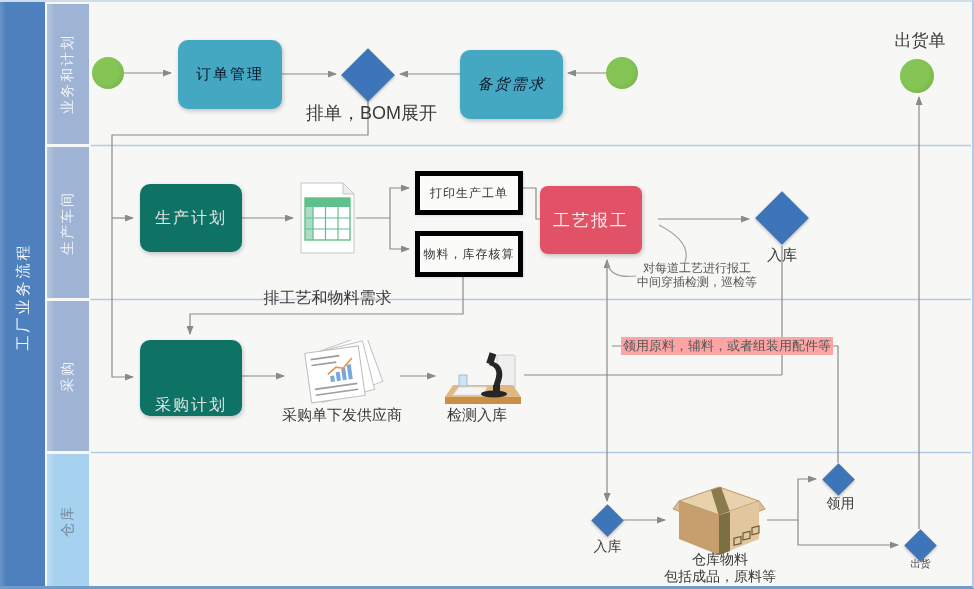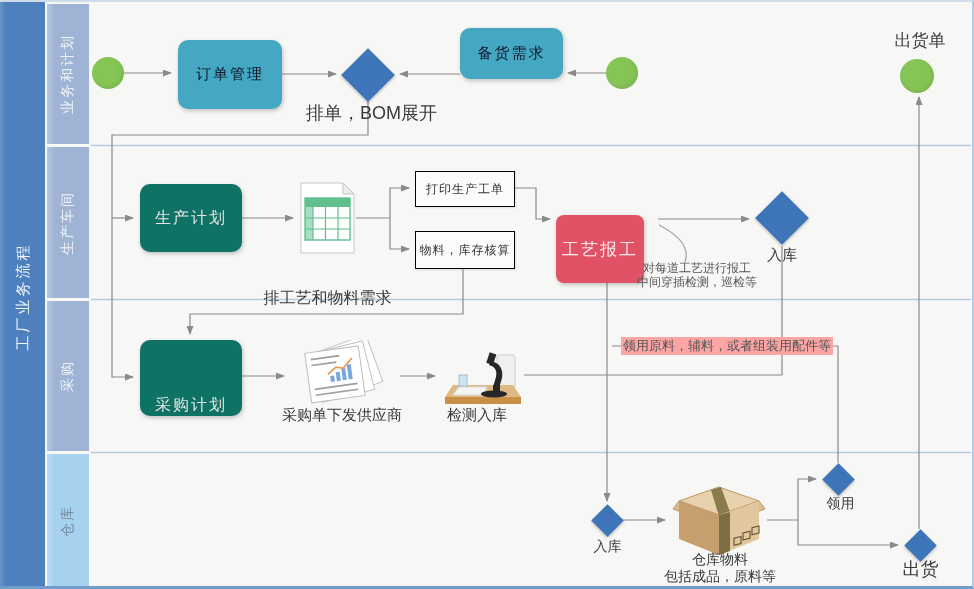--- a/index.html
+++ b/index.html
@@ -28,21 +28,21 @@
   .strip-b span{color:#70849a;}
   
   .node{
     border-radius:10px;color:#0f172a;text-align:center;
     box-shadow:1px 2px 4px rgba(40,40,40,.25);
   }
   .node-teal{background:#44a8c2;font-size:15px;letter-spacing:2px;}
   .node-dteal{background:#0e7265;font-size:16px;letter-spacing:2px;color:#e5e5e5;}
   .node-red{background:#e25266;font-size:17px;letter-spacing:2px;color:#ffe9ec;border-radius:8px;}
   .pnode{
-    background:#fbfbfa;border:1px solid #000000;color:#333;font-size:12px;
+    background:#fbfbfa;border:5px solid #000000;color:#333;font-size:12px;
     text-align:center;box-shadow:1px 1px 2px rgba(60,60,60,.12);letter-spacing:1px;
   }
   .diamond{background:#3e74b8;transform:rotate(45deg);box-shadow:1px 1px 3px rgba(40,40,40,.3);}
   .circle{border-radius:50%;background:#85c556;box-shadow:inset -2px -2px 4px rgba(0,0,0,.08);}
   .lbl{color:#3a3a3a;text-align:center;white-space:nowrap;}
   .note{color:#555;text-align:center;}
 </style>
 </head>
 <body>
 
@@ -110,21 +110,21 @@
 
   <div class="abs circle" style="left:92px;top:55px;width:32px;height:32px;"></div>
 
   <div class="abs node node-teal center-flex" style="left:178px;top:38px;width:104px;height:69px;">
     <span>订单管理</span>
   </div>
 
   <div class="abs diamond" style="left:349px;top:54px;width:38px;height:38px;"></div>
   <div class="abs lbl" style="left:306px;top:99px;width:140px;font-size:18px;text-align:left;">排单，BOM展开</div>
 
-  <div class="abs node node-teal center-flex" style="left:460px;top:26px;width:103px;height:51px;">
+  <div class="abs node node-teal center-flex" style="left:460px;top:48px;width:103px;height:69px;font-style:italic;">
     <span>备货需求</span>
   </div>
 
   <div class="abs circle" style="left:606px;top:55px;width:32px;height:32px;"></div>
 
   <div class="abs lbl" style="left:884px;top:27px;width:72px;font-size:17px;">出货单</div>
   <div class="abs circle" style="left:900px;top:57px;width:34px;height:34px;"></div>
 
   <div class="abs node node-dteal center-flex" style="left:140px;top:182px;width:102px;height:68px;">
     <span>生产计划</span>
@@ -146,21 +146,21 @@
   </svg>
   <div class="abs lbl" style="left:250px;top:254px;width:155px;font-size:16px;margin-top:32px;">排工艺和物料需求</div>
 
   <div class="abs pnode center-flex" style="left:415px;top:169px;width:98px;height:34px;">
     <span>打印生产工单</span>
   </div>
   <div class="abs pnode center-flex" style="left:415px;top:229px;width:98px;height:36px;">
     <span>物料，库存核算</span>
   </div>
 
-  <div class="abs node node-red center-flex" style="left:556px;top:184px;width:88px;height:68px;margin-top:29px;">
+  <div class="abs node node-red center-flex" style="left:540px;top:184px;width:102px;height:68px;">
     <span>工艺报工</span>
   </div>
 
   <div class="abs diamond" style="left:763px;top:197px;width:38px;height:38px;"></div>
   <div class="abs lbl" style="left:757px;top:244px;width:50px;font-size:15px;">入库</div>
 
   <div class="abs note" style="left:613px;top:260px;width:168px;font-size:12px;line-height:13.5px;">
     <span>对每道工艺进行报工</span><br>
     <span>中间穿插检测，巡检等</span>
   </div>
@@ -229,15 +229,15 @@
       <rect x="81" y="23" width="7" height="7" transform="skewY(-14) translate(0,46)"></rect>
     </g>
   </svg>
   <div class="abs lbl" style="left:670px;top:549px;width:100px;font-size:14px;">仓库物料</div>
   <div class="abs lbl" style="left:654px;top:566px;width:132px;font-size:14px;">包括成品，原料等</div>
 
   <div class="abs diamond" style="left:827px;top:466px;width:23px;height:23px;"></div>
   <div class="abs lbl" style="left:818px;top:493px;width:45px;font-size:14px;">领用</div>
 
   <div class="abs diamond" style="left:909px;top:532px;width:23px;height:23px;"></div>
-  <div class="abs lbl" style="left:898px;top:555px;width:45px;font-size:18px;">出货</div>
+  <div class="abs lbl" style="left:898px;top:555px;width:45px;font-size:10px;">出货</div>
 
 </div>
 
 </body></html>

